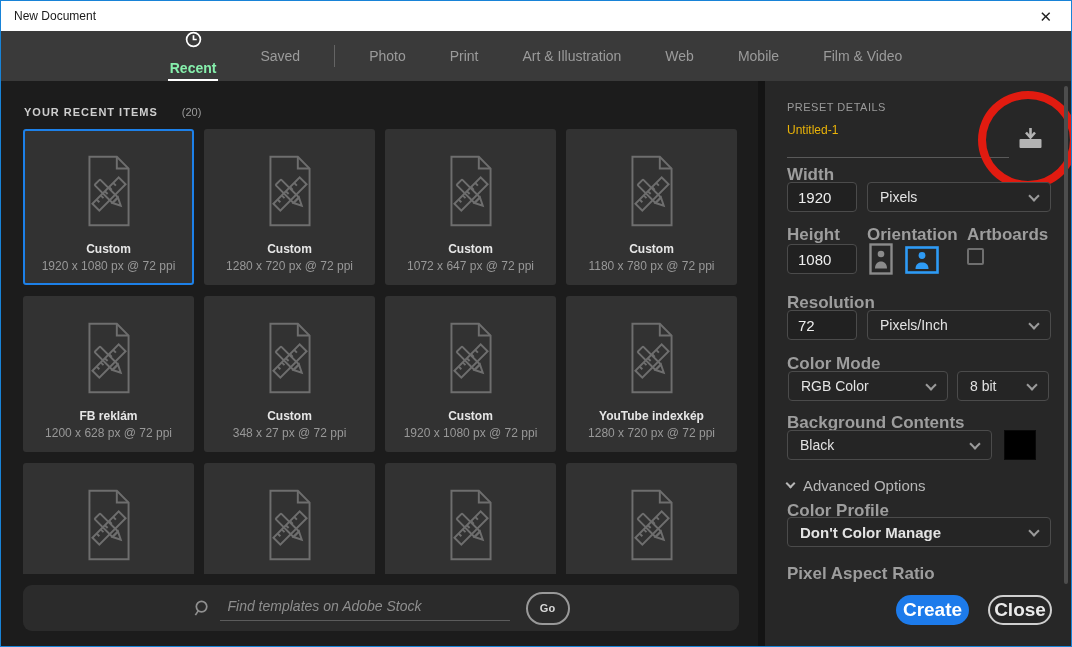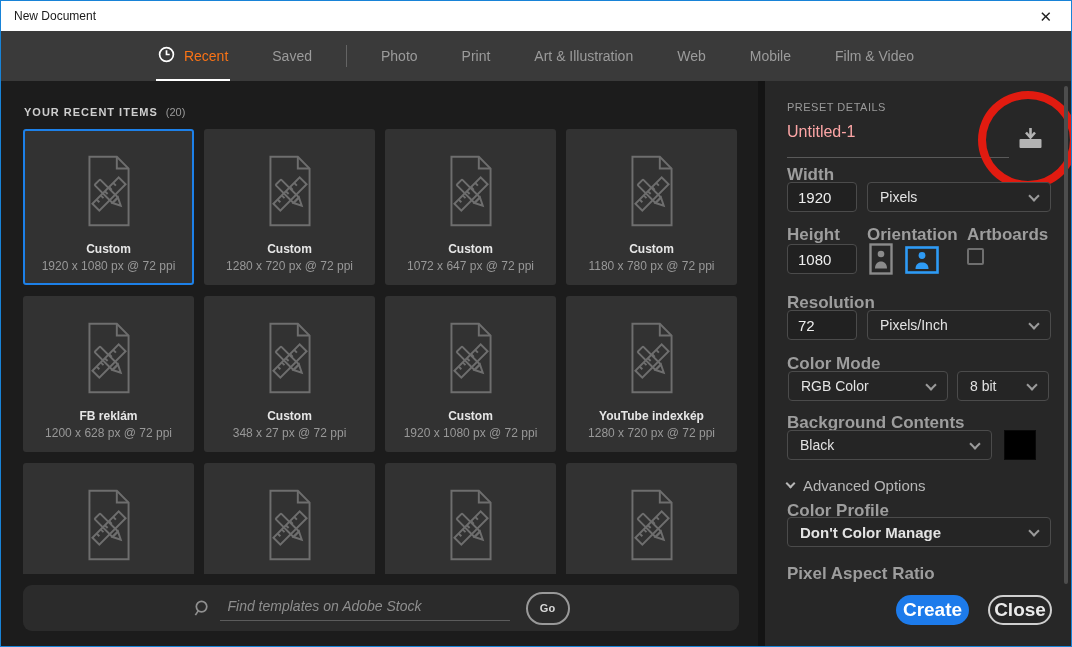--- a/index.html
+++ b/index.html
@@ -8,48 +8,48 @@
   *{margin:0;padding:0;box-sizing:border-box;}
   body{background:#555;font-family:"Liberation Sans",sans-serif;}
   .window{position:relative;width:1072px;height:647px;background:#1c1c1c;border:1px solid var(--frame);overflow:hidden;}
   
   .titlebar{position:absolute;top:0;left:0;right:0;height:30px;background:#ffffff;display:flex;align-items:center;padding:0 13px;}
   .titlebar .title{font-size:12px;color:#1a1a1a;}
   .titlebar .close{margin-left:auto;font-size:15px;color:#222;line-height:1;cursor:default;padding:2px 6px;}
   
   .tabbar{position:absolute;top:30px;left:0;right:0;height:50px;background:#3a3a3a;display:flex;justify-content:center;align-items:stretch;}
   .tab{display:flex;align-items:center;gap:9px;padding:0 22px;font-size:14px;color:#9b9b9b;position:relative;}
-  .tab.active{color:#f97316;font-weight:normal;}
+  .tab.active{color:#86efac;font-weight:bold;flex-direction:column;}
   .tab.active::after{content:"";position:absolute;bottom:0;left:20px;right:20px;height:2px;background:#ffffff;}
   .tab-divider{width:1px;background:#646464;margin:14px 12px;}
   
   .left{position:absolute;top:80px;left:0;width:757px;bottom:0;background:#1c1c1c;}
   .panel-gap{position:absolute;top:80px;left:757px;width:7px;bottom:0;background:#141414;}
   .recent-heading{position:absolute;top:25px;left:23px;font-size:11px;font-weight:bold;letter-spacing:1px;color:#cfcfcf;}
-  .recent-heading .count{font-weight:normal;color:#9a9a9a;margin-left:8px;letter-spacing:0;}
+  .recent-heading .count{font-weight:normal;color:#9a9a9a;margin-left:24px;letter-spacing:0;}
   .cards{position:absolute;top:48px;left:22px;width:716px;height:445px;overflow:hidden;
          display:grid;grid-template-columns:repeat(4,171px);grid-auto-rows:156px;gap:11px 10px;}
   .card{background:#323232;border-radius:3px;border:2px solid transparent;display:flex;flex-direction:column;align-items:center;overflow:hidden;}
   .card.selected{border-color:var(--sel);}
   .card svg{margin-top:18px;flex:none;}
   .card .card-title{margin-top:5px;font-size:12px;font-weight:bold;color:#e6e6e6;white-space:nowrap;}
   .card .card-meta{margin-top:3px;font-size:12px;color:#989898;white-space:nowrap;}
   .searchbar{position:absolute;top:504px;left:22px;width:716px;height:46px;background:#2b2b2b;border-radius:9px;
              display:flex;align-items:center;justify-content:center;}
   .search-group{display:flex;align-items:center;}
   .search-input{width:290px;background:transparent;border:none;border-bottom:1px solid #5c5c5c;outline:none;
                 font-family:"Liberation Sans",sans-serif;font-style:italic;font-size:14px;color:#c9c9c9;padding:3px 2px 6px 8px;}
   .search-input::placeholder{color:#8e8e8e;font-style:italic;}
   .go-btn{margin-left:16px;width:44px;height:33px;border:2px solid #999999;border-radius:17px;background:transparent;
           color:#d8d8d8;font-size:11px;font-weight:bold;display:flex;align-items:center;justify-content:center;font-family:"Liberation Sans",sans-serif;}
   
   .right{position:absolute;top:80px;left:764px;right:0;bottom:0;background:#272727;}
   .rp-label{position:absolute;font-size:17px;color:#9d9d9d;font-weight:bold;}
   .preset-heading{position:absolute;top:20px;left:22px;font-size:11px;letter-spacing:.5px;color:#9a9a9a;}
-  .doc-name{position:absolute;top:42px;left:22px;font-size:16px;color:#fca5a5;}
+  .doc-name{position:absolute;top:42px;left:22px;font-size:12px;color:#eab308;}
   .name-underline{position:absolute;top:76px;left:22px;width:222px;height:1px;background:#5a5a5a;}
   .save-icon{position:absolute;top:46px;left:252px;}
   .red-circle{position:absolute;left:213px;top:10px;width:100px;height:98px;border:8px solid var(--annot);border-radius:50%;pointer-events:none;}
   .input{position:absolute;height:30px;background:#212121;border:1px solid #4b4b4b;border-radius:4px;color:#ededed;
          font-size:15px;padding:0 10px;font-family:"Liberation Sans",sans-serif;outline:none;}
   .select{position:absolute;height:30px;background:#252525;border:1px solid #4b4b4b;border-radius:4px;color:#e3e3e3;
           font-size:14px;padding:0 12px;display:flex;align-items:center;}
   .chev{width:8px;height:8px;border-right:2px solid #9b9b9b;border-bottom:2px solid #9b9b9b;transform:rotate(45deg);margin-left:auto;margin-top:-3px;flex:none;}
   .orient-btn{position:absolute;display:flex;align-items:center;justify-content:center;}
   .checkbox{position:absolute;width:17px;height:17px;border:2px solid #6f6f6f;border-radius:2px;background:transparent;}

